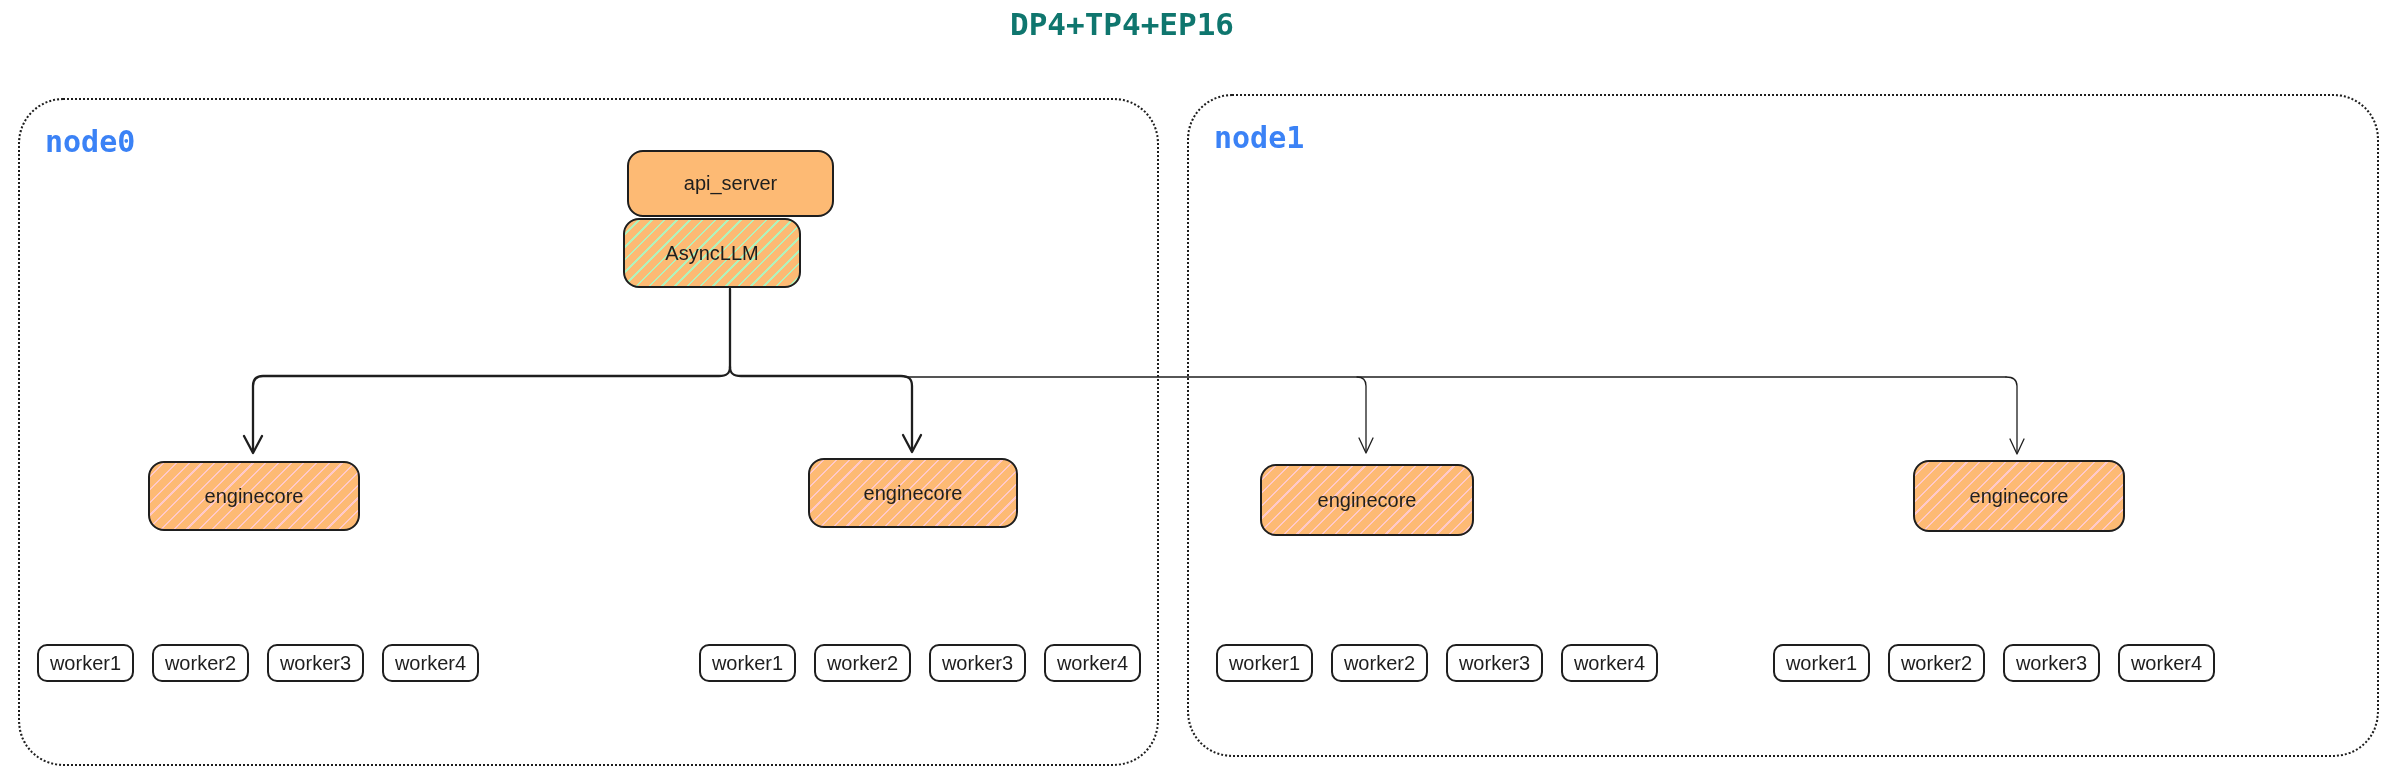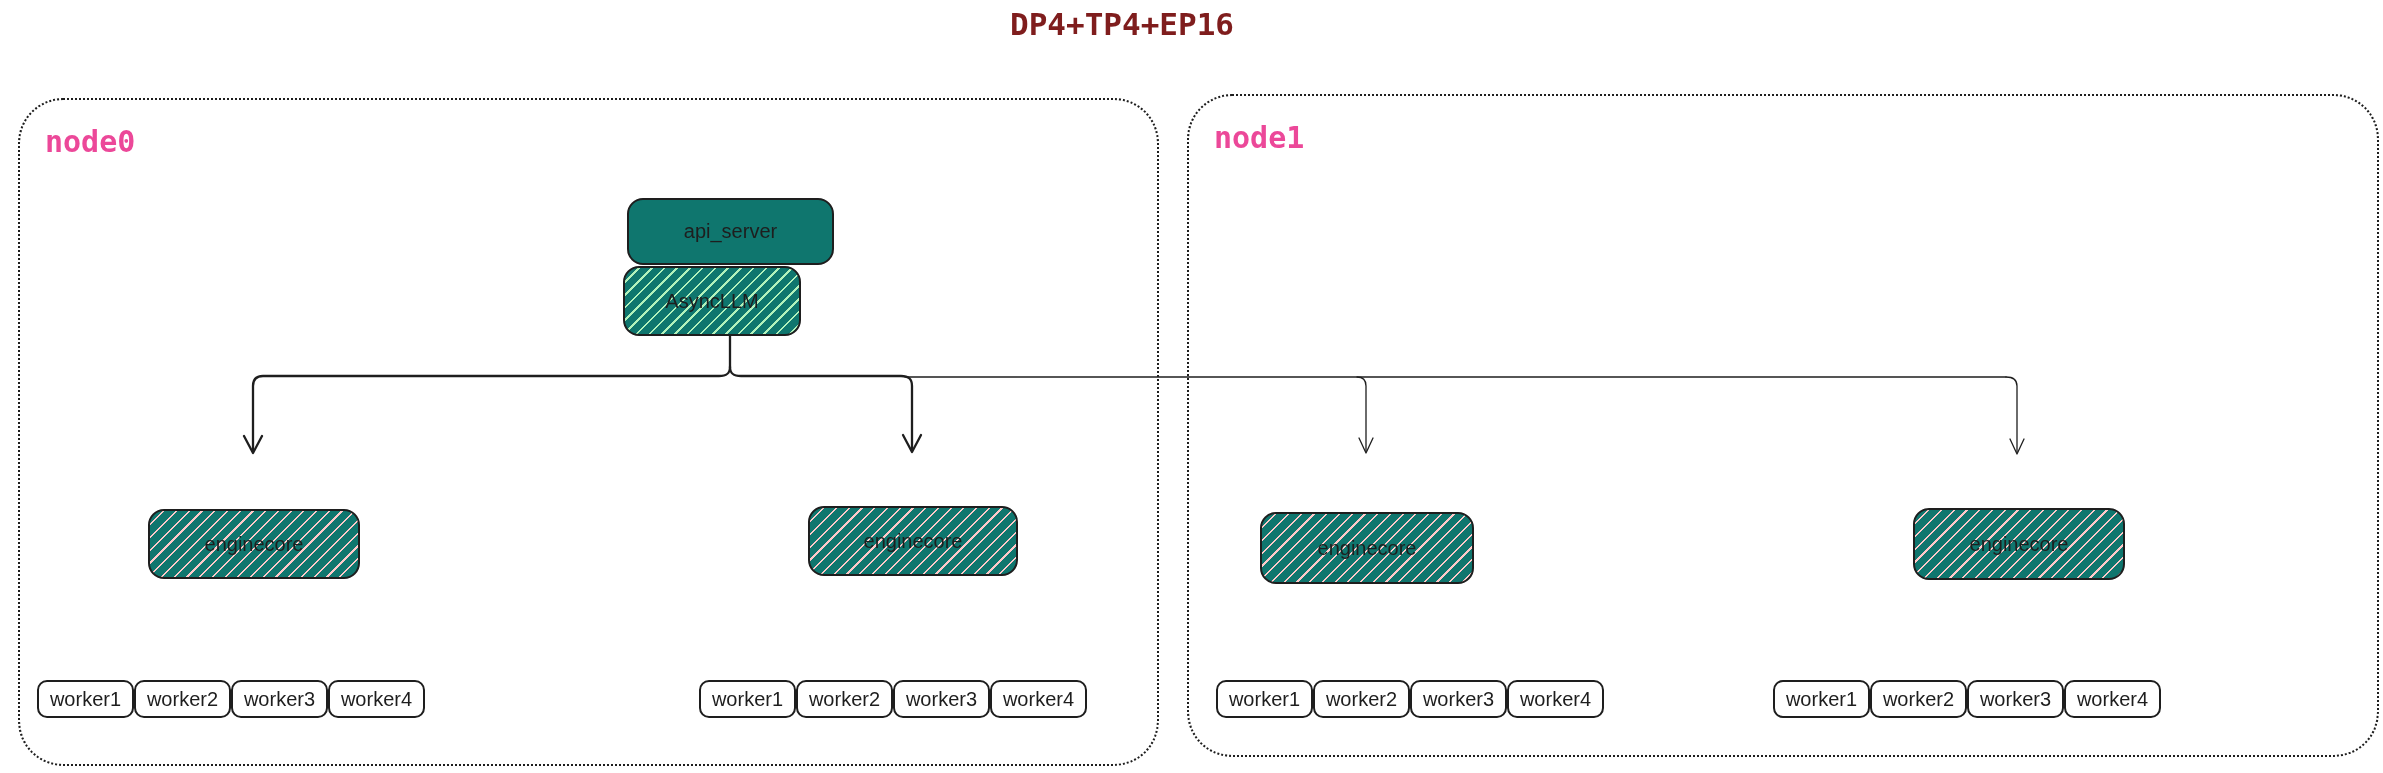--- a/index.html
+++ b/index.html
@@ -12,69 +12,69 @@
     color: #1e1e1e;
     overflow: hidden;
   }
   .title {
     position: absolute;
     left: 1010px; top: 6px;
     font-family: "DejaVu Sans Mono", monospace;
     font-weight: 700;
     font-size: 31px;
     letter-spacing: 0px;
-    color: #7f1d1d;
+    color: #0f766e;
   }
   .node-box {
     position: absolute;
     border: 2.5px dotted #1e1e1e;
     border-radius: 45px;
     background: transparent;
   }
   .node-box.n0 { left: 18px;  top: 98px; width: 1137px; height: 664px; }
   .node-box.n1 { left: 1187px; top: 94px; width: 1188px; height: 659px; text-align: right; }
   .node-label {
     position: absolute;
     left: 25px; top: 24px;
     font-family: "DejaVu Sans Mono", monospace;
     font-weight: 700;
     font-size: 30px;
-    color: #ec4899;
+    color: #3b82f6;
   }
   .shape {
     position: absolute;
     box-sizing: border-box;
     border: 2.2px solid #1e1e1e;
     border-radius: 16px;
-    background-color: #0f766e;
+    background-color: #fdba74;
     display: flex;
     align-items: center;
     justify-content: center;
     font-size: 20px;
     color: #1e1e1e;
-    margin-top: 48px;
   }
   .api-server  { left: 627px; top: 150px; width: 207px; height: 67px; }
   .async-llm   {
     left: 623px; top: 218px; width: 178px; height: 70px;
     background-image: repeating-linear-gradient(135deg,
       #b2f2bb 0, #b2f2bb 1.8px, transparent 1.8px, transparent 9px);
   }
   .enginecore {
     background-image: repeating-linear-gradient(135deg,
       #ffc9c9 0, #ffc9c9 1.6px, transparent 1.6px, transparent 9px);
   }
   .ec1 { left: 148px;  top: 461px; width: 212px; height: 70px; }
   .ec2 { left: 808px;  top: 458px; width: 210px; height: 70px; }
   .ec3 { left: 1260px; top: 464px; width: 214px; height: 72px; }
   .ec4 { left: 1913px; top: 460px; width: 212px; height: 72px; }
   .worker-row {
     position: absolute;
-    top: 680px;
+    top: 644px;
     display: flex;
+    gap: 18px;
   }
   .wg1 { left: 37px; }
   .wg2 { left: 699px; }
   .wg3 { left: 1216px; }
   .wg4 { left: 1773px; }
   .worker {
     box-sizing: border-box;
     width: 97px; height: 38px;
     border: 2.2px solid #1e1e1e;
     border-radius: 10px;

